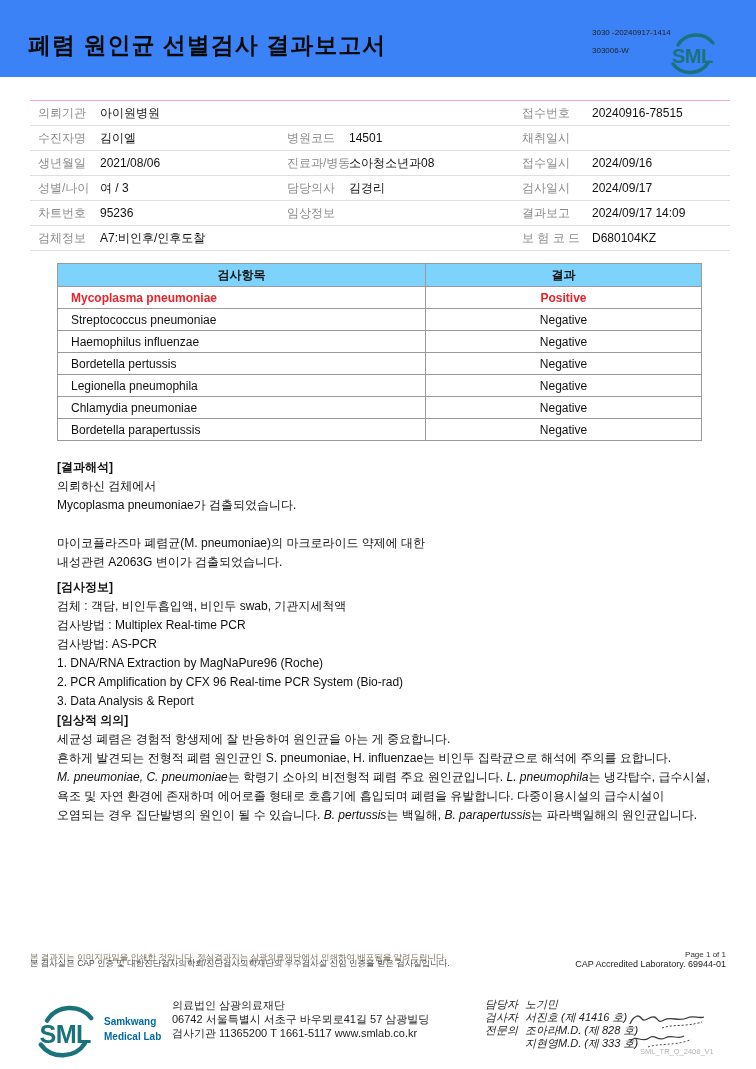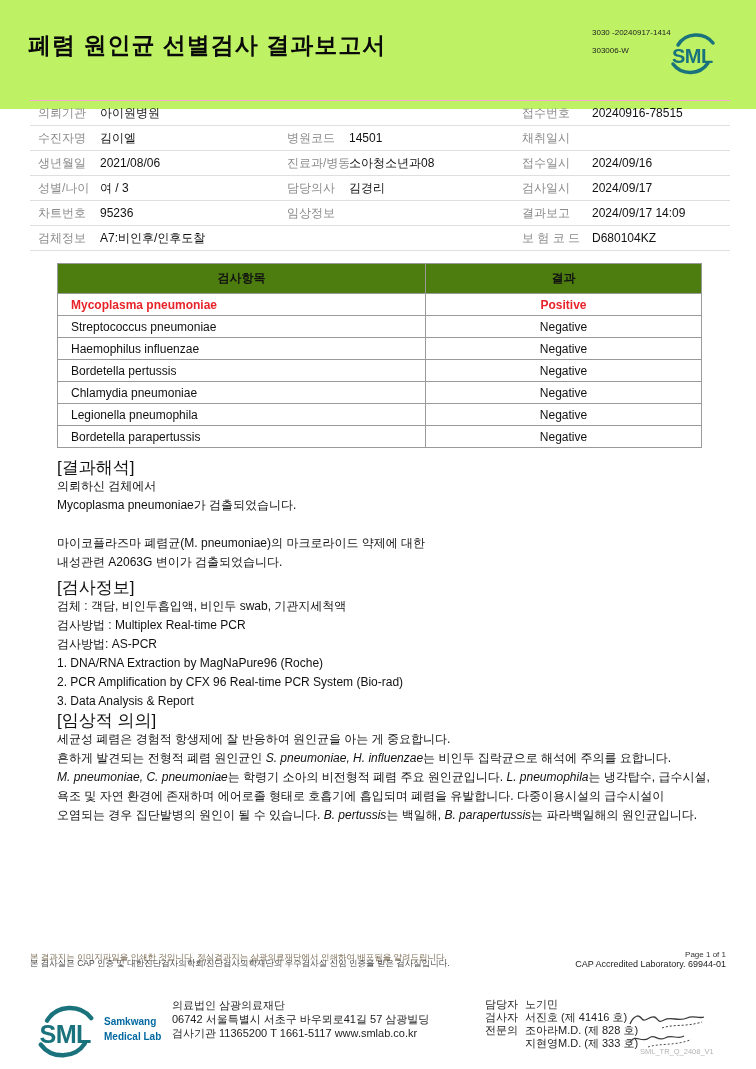--- a/index.html
+++ b/index.html
@@ -5,21 +5,21 @@
   * { box-sizing: border-box; }
   html,body { margin:0; padding:0; }
   body {
     width:756px; height:1069px; position:relative;
     background:#ffffff; color:#1a1a1a;
     font-family:"Liberation Sans","DejaVu Sans",sans-serif;
     overflow:hidden;
   }
 
   
-  .header-band { position:absolute; top:0; left:0; width:756px; height:109px; background:#bef264; }
+  .header-band { position:absolute; top:0; left:0; width:756px; height:77px; background:#3b82f6; }
   .report-title { position:absolute; left:28px; top:30px; margin:0; font-size:23px; font-weight:700; letter-spacing:1px; color:#0a0a0a; }
   .header-codes { position:absolute; left:592px; top:19px; font-size:8px; line-height:9px; color:#222; white-space:pre-line; }
   .logo-header { position:absolute; left:668px; top:30px; width:50px; height:48px; }
 
   .sml-mark text { font-family:"Liberation Sans",sans-serif; font-weight:bold; }
 
   
   .info { position:absolute; top:100px; left:30px; width:700px; font-size:12px; border-top:1px solid #f9a8d4; }
   .info-row { display:flex; align-items:center; height:25px; border-bottom:1px solid #dfdfdf; }
   .info-row span { white-space:nowrap; overflow:hidden; }
@@ -27,45 +27,45 @@
   .il1 { width:70px; padding-left:8px; }
   .iv1 { width:187px; color:#111; }
   .il2 { width:62px; }
   .iv2 { width:173px; color:#111; }
   .il3 { width:70px; }
   .iv3 { flex:1; color:#111; }
 
   
   .results { position:absolute; top:263px; left:57px; width:645px; border-collapse:collapse; font-size:12px; color:#111; }
   .results th, .results td { border:1px solid #9a9a9a; height:22px; padding:0; }
-  .results th { background:#4d7c0f; font-weight:700; text-align:center; height:30px; }
+  .results th { background:#7dd3fc; font-weight:700; text-align:center; height:23px; }
   .results td.item { text-align:left; padding-left:13px; width:368px; }
   .results td.result { text-align:center; }
   .positive-row td { color:#e8232a; font-weight:700; }
 
   
   .sections { position:absolute; top:458px; left:57px; width:660px; font-size:12px; color:#111; }
-  .sec-heading { font-weight:400; font-size:17px; line-height:19px; }
+  .sec-heading { font-weight:700; font-size:12px; line-height:19px; }
   .sec-line { line-height:19px; min-height:19px; }
   .gap-sm { margin-top:6px; }
   .gap-lg { }
 
   
   .disclaimer { position:absolute; left:30px; top:953px; width:480px; font-size:8.5px; line-height:9px; }
   .disc1 { color:#7a6a52; }
   .disc2 { margin-top:-3px; color:#3f3f3f; }
   .pageinfo { position:absolute; right:30px; top:950px; text-align:right; }
   .page-num { font-size:8px; color:#333; }
   .cap-line { font-size:9px; color:#222; margin-top:0; }
 
   
   .logo-footer { position:absolute; left:32px; top:1003px; width:68px; height:58px; }
   .logo-name { position:absolute; left:104px; top:1014px; font-size:10px; line-height:15px; font-weight:700; color:#0369a1; }
   .org-block { position:absolute; left:172px; top:998px; font-size:11px; line-height:14px; color:#222; }
-  .staff-block { position:absolute; left:485px; top:998px; font-size:11px; line-height:13px; color:#222; }
+  .staff-block { position:absolute; left:485px; top:998px; font-size:11px; line-height:13px; color:#222;font-style:italic; }
   .staff-row { display:flex; }
   .staff-role { width:40px; }
   .sig { position:absolute; }
   .sig1 { left:628px; top:1010px; }
   .sig2 { left:628px; top:1030px; }
   .doc-code { position:absolute; left:640px; top:1047px; font-size:7.5px; color:#b3b3b3; }
 </style>
 </head>
 <body>
 
@@ -149,25 +149,25 @@
   </tr>
   <tr>
     <td class="item">Haemophilus influenzae</td>
     <td class="result">Negative</td>
   </tr>
   <tr>
     <td class="item">Bordetella pertussis</td>
     <td class="result">Negative</td>
   </tr>
   <tr>
+    <td class="item">Legionella pneumophila</td>
+    <td class="result">Negative</td>
+  </tr>
+  <tr>
     <td class="item">Chlamydia pneumoniae</td>
-    <td class="result">Negative</td>
-  </tr>
-  <tr>
-    <td class="item">Legionella pneumophila</td>
     <td class="result">Negative</td>
   </tr>
   <tr>
     <td class="item">Bordetella parapertussis</td>
     <td class="result">Negative</td>
   </tr>
 </tbody>
   </table>
 
 <div class="sections">
@@ -181,21 +181,21 @@
   <div class="sec-heading gap-sm">[검사정보]</div>
   <div class="sec-line">검체 : 객담, 비인두흡입액, 비인두 swab, 기관지세척액</div>
   <div class="sec-line">검사방법 : Multiplex Real-time PCR</div>
   <div class="sec-line">검사방법: AS-PCR</div>
   <div class="sec-line">1. DNA/RNA Extraction by MagNaPure96 (Roche)</div>
   <div class="sec-line">2. PCR Amplification by CFX 96 Real-time PCR System (Bio-rad)</div>
   <div class="sec-line">3. Data Analysis &amp; Report</div>
 
   <div class="sec-heading gap-lg">[임상적 의의]</div>
   <div class="sec-line"><span>세균성 폐렴은 경험적 항생제에 잘 반응하여 원인균을 아는 게 중요합니다.</span></div>
-  <div class="sec-line"><span>흔하게 발견되는 전형적 폐렴 원인균인 </span><span style="font-style: italic;">S. pneumoniae, H. influenzae</span><span>는 비인두 집락균으로 해석에 주의를 요합니다.</span></div>
+  <div class="sec-line"><span>흔하게 발견되는 전형적 폐렴 원인균인 </span><span style="">S. pneumoniae, H. influenzae</span><span>는 비인두 집락균으로 해석에 주의를 요합니다.</span></div>
   <div class="sec-line"><span style="font-style: italic;">M. pneumoniae, C. pneumoniae</span><span>는 학령기 소아의 비전형적 폐렴 주요 원인균입니다. </span><span style="font-style: italic;">L. pneumophila</span><span>는 냉각탑수, 급수시설,</span></div>
   <div class="sec-line"><span>욕조 및 자연 환경에 존재하며 에어로졸 형태로 호흡기에 흡입되며 폐렴을 유발합니다. 다중이용시설의 급수시설이</span></div>
   <div class="sec-line"><span>오염되는 경우 집단발병의 원인이 될 수 있습니다. </span><span style="font-style: italic;">B. pertussis</span><span>는 백일해, </span><span style="font-style: italic;">B. parapertussis</span><span>는 파라백일해의 원인균입니다.</span></div>
 </div>
 
 <div class="disclaimer">
   <div class="disc1">본 결과지는 이미지파일을 인쇄한 것입니다. 정식결과지는 삼광의료재단에서 인쇄하여 배포됨을 알려드립니다.</div>
   <div class="disc2">본 검사실은 CAP 인증 및 대한진단검사의학회/진단검사의학재단의 우수검사실 신임 인증을 받은 검사실입니다.</div>
 </div>
 <div class="pageinfo">

